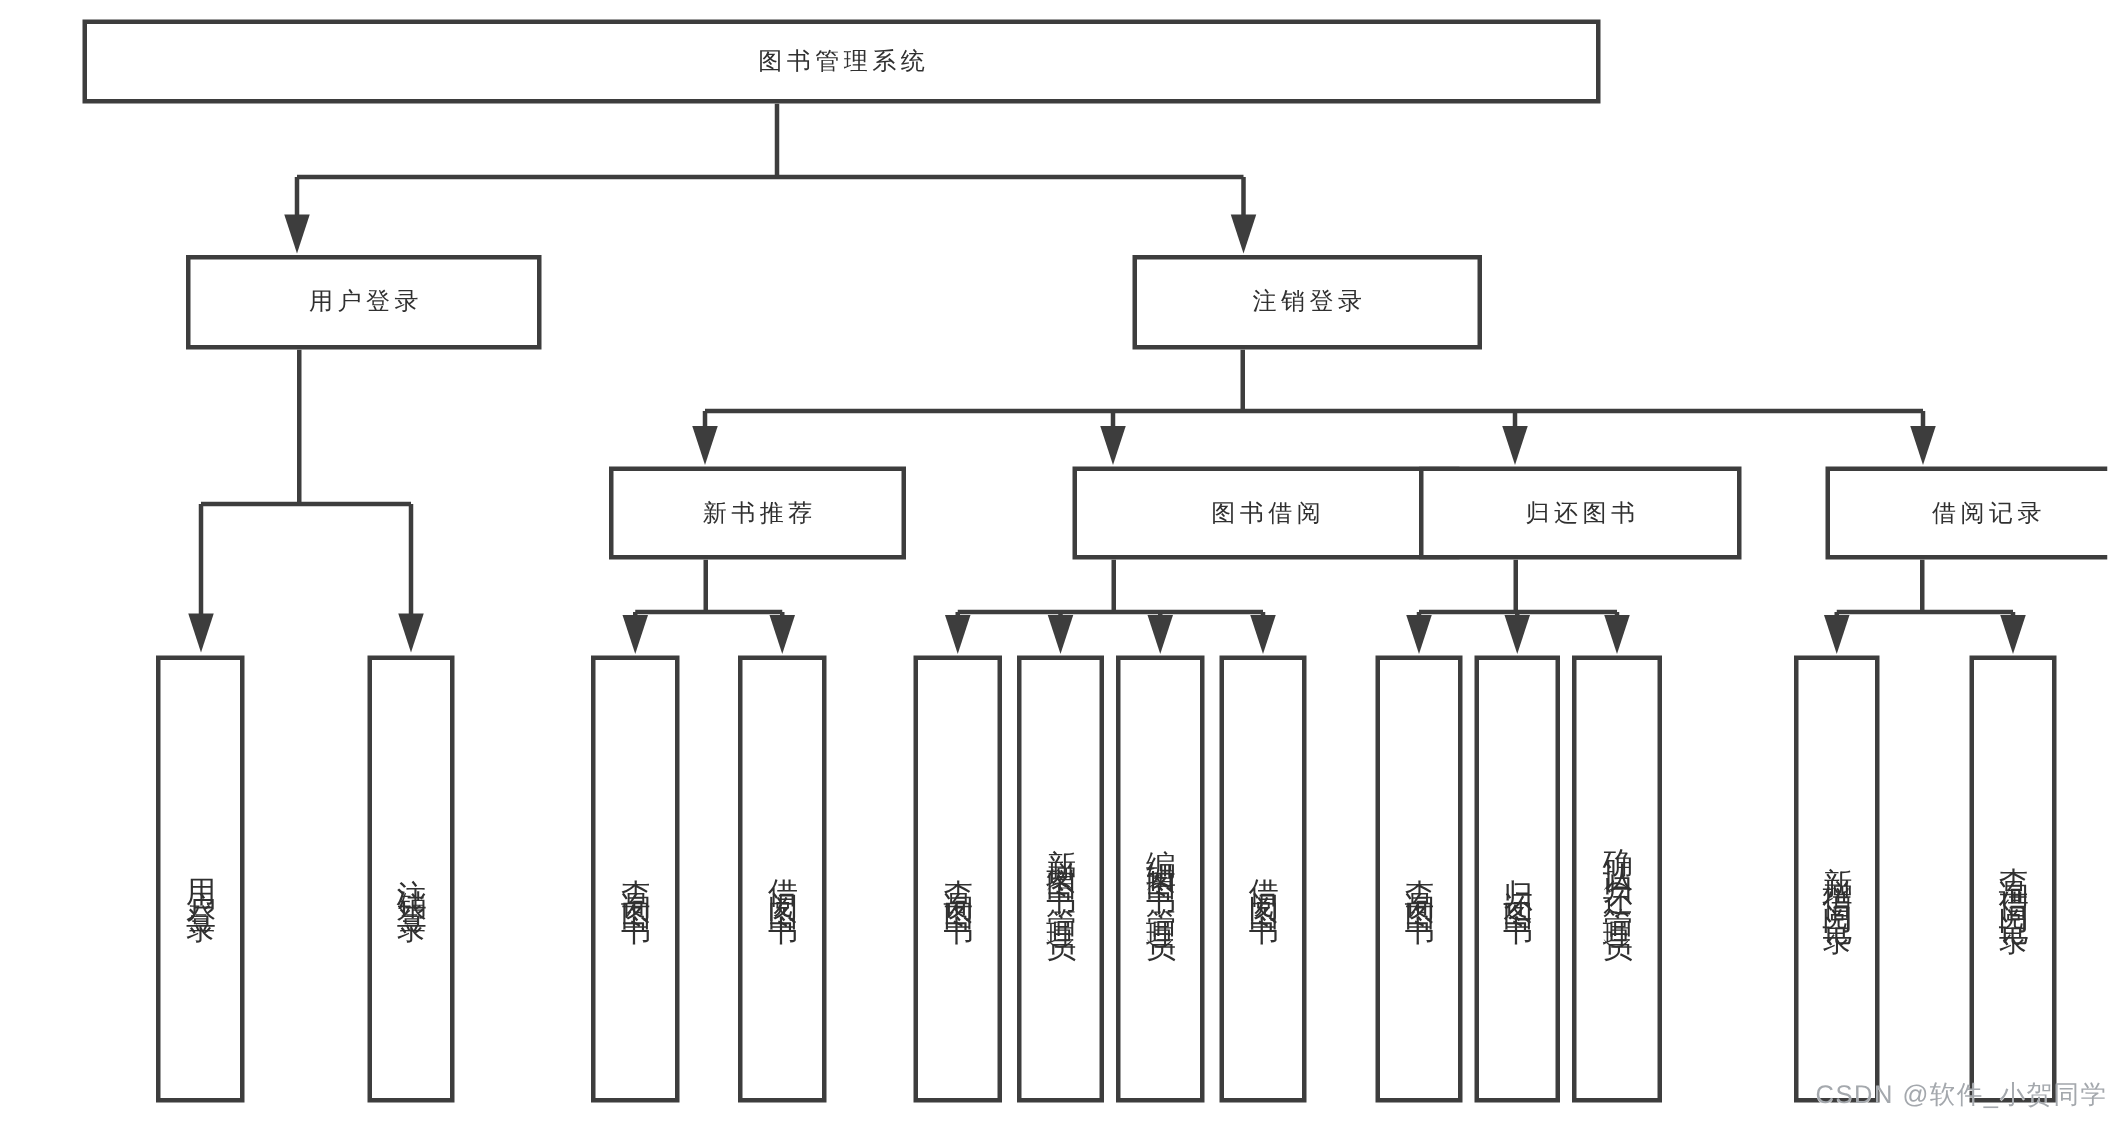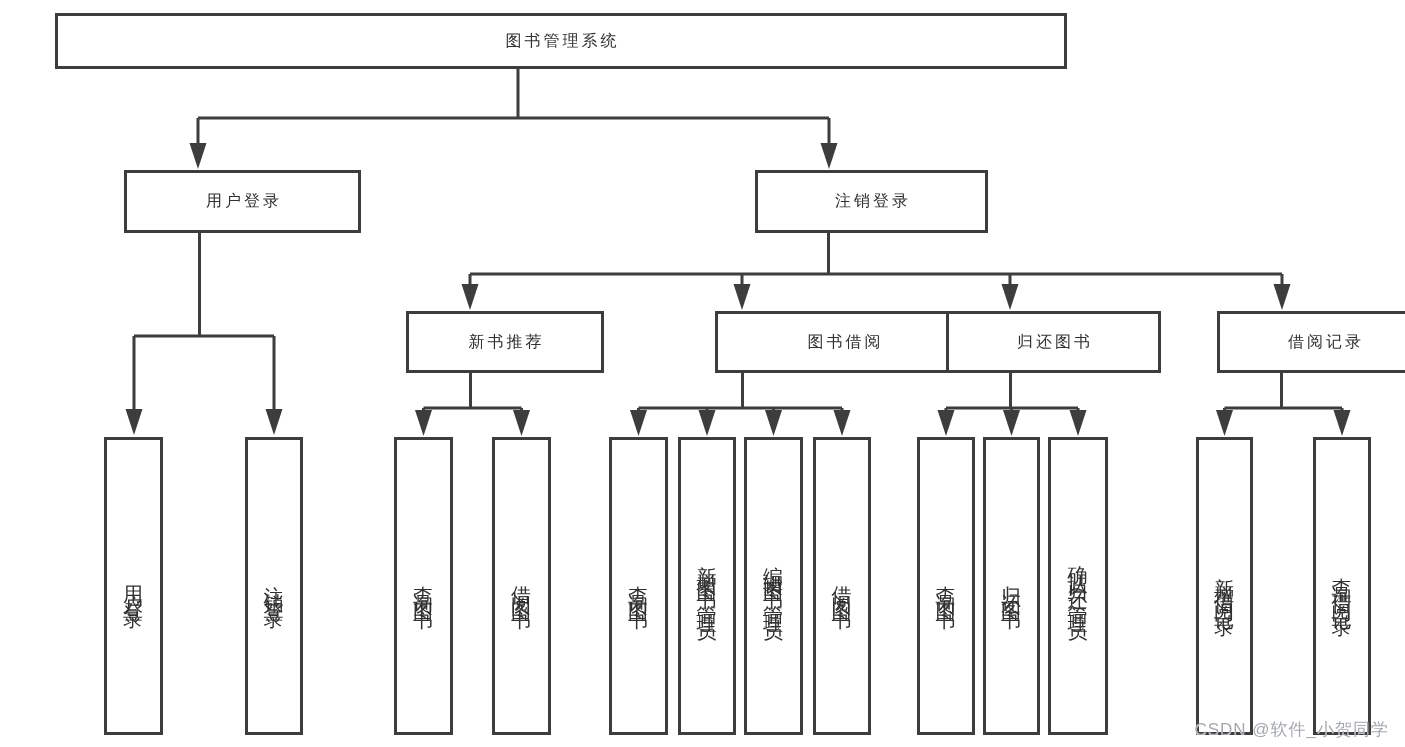--- a/index.html
+++ b/index.html
@@ -51,21 +51,21 @@
     margin-left: 43px;
   }
   .box.v {
     writing-mode: vertical-rl;
     font-size: 20px;
     letter-spacing: 8px;
     line-height: 1.1;
   }
   .watermark {
     position: absolute;
-    right: 16px;
+    right: 0;
     bottom: 6px;
     font-size: 17px;
     letter-spacing: 1px;
     color: var(--watermark);
     text-shadow: 0 1px 0 rgba(255,255,255,0.8);
     z-index: 2;
     white-space: nowrap;
   }
 </style>
 </head>

